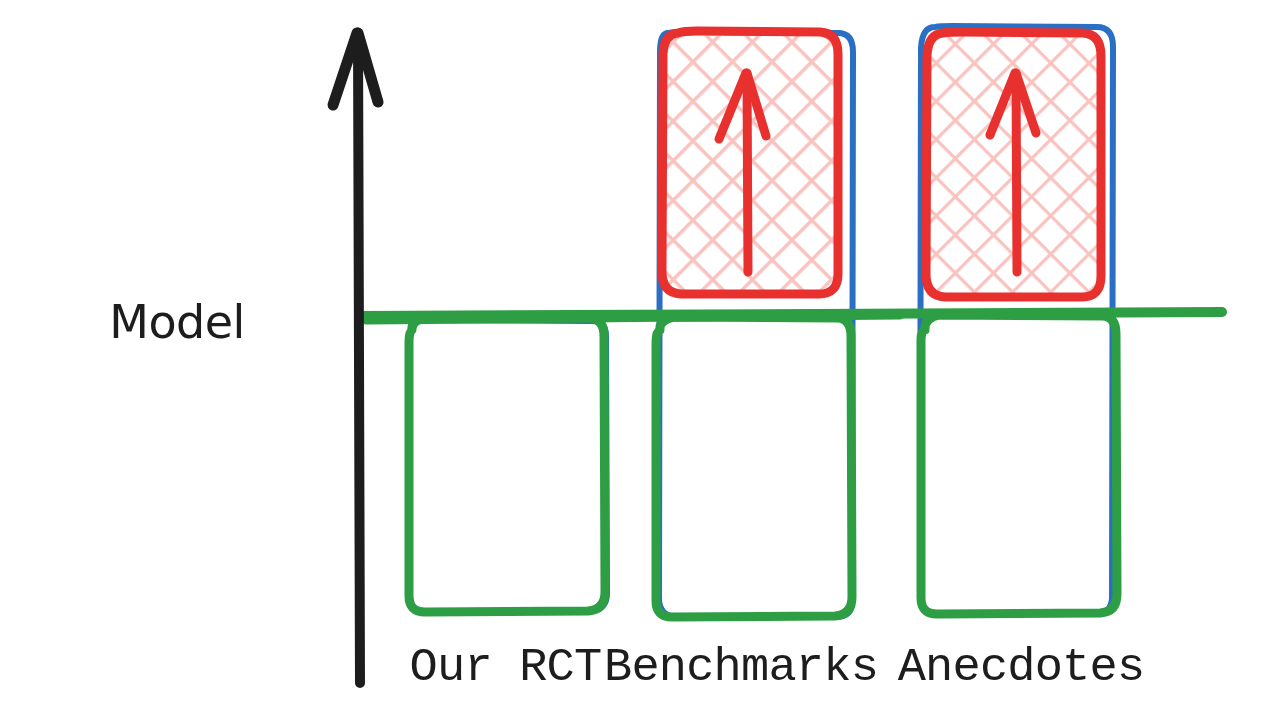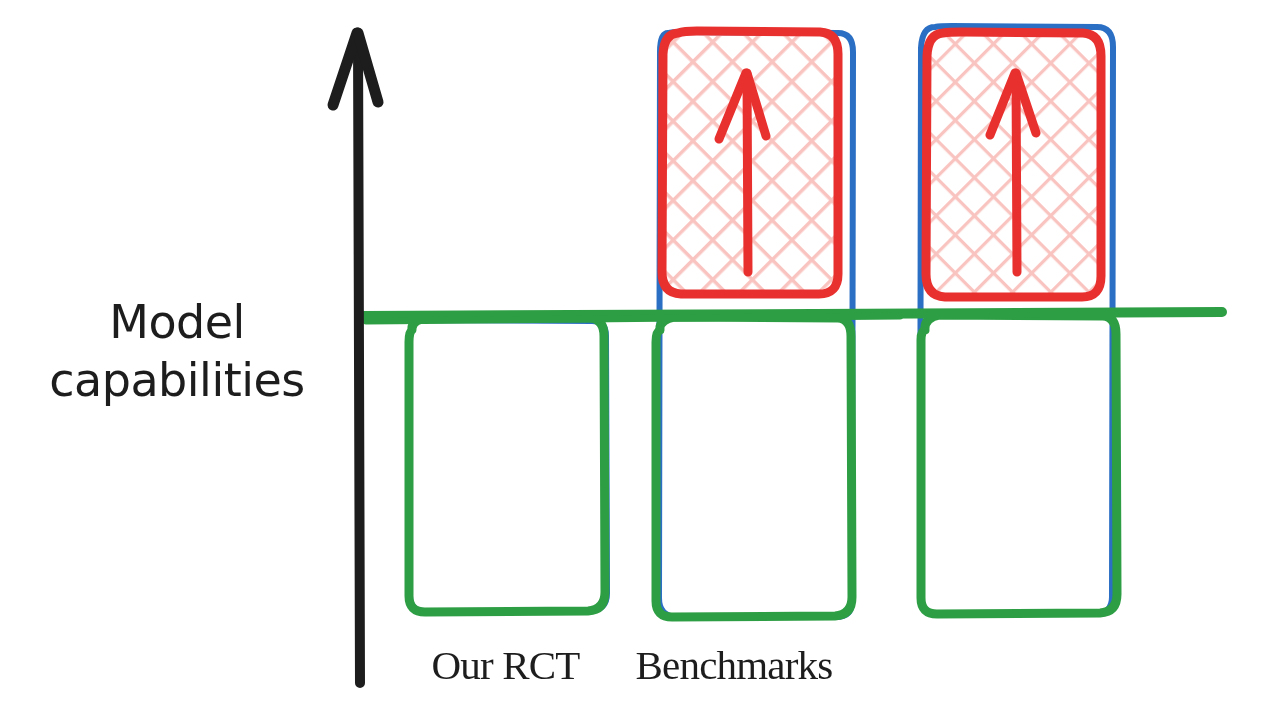--- a/index.html
+++ b/index.html
@@ -37,22 +37,22 @@
     line-height: 58px;
     color: #1d1d1d;
     letter-spacing: -0.5px;
   }
   .axis-title div {
     white-space: nowrap;
   }
   .cat-label {
     position: absolute;
     top: 641px;
-    font-family: Liberation Serif, serif;
-    font-size: 41px;
+    font-family: Liberation Mono, monospace;
+    font-size: 47px;
     color: #1d1d1d;
     text-align: center;
     white-space: nowrap;
     letter-spacing: -0.8px;
   }
   #cat-0 { left: 398px; width: 215px; }
   #cat-1 { left: 604px; width: 260px; }
   #cat-2 { left: 896px; width: 250px; }
 </style>
 </head>
@@ -126,19 +126,19 @@
 
     <g stroke="#1d1d1d" fill="none" stroke-linecap="round" stroke-linejoin="round">
       <path stroke-width="10" d="M 358 34 L 360 683"></path>
       <path stroke-width="11" d="M 357 33 L 333 105"></path>
       <path stroke-width="11" d="M 358 33 L 378 102"></path>
     </g>
   </svg>
 
   <div class="axis-title">
     <div>Model</div>
-    <div>capabilities</div>
   </div>
 
   <div class="cat-label" id="cat-0">Our RCT</div>
   <div class="cat-label" id="cat-1">Benchmarks</div>
+  <div class="cat-label" id="cat-2">Anecdotes</div>
 
 </div>
 
 </body></html>

